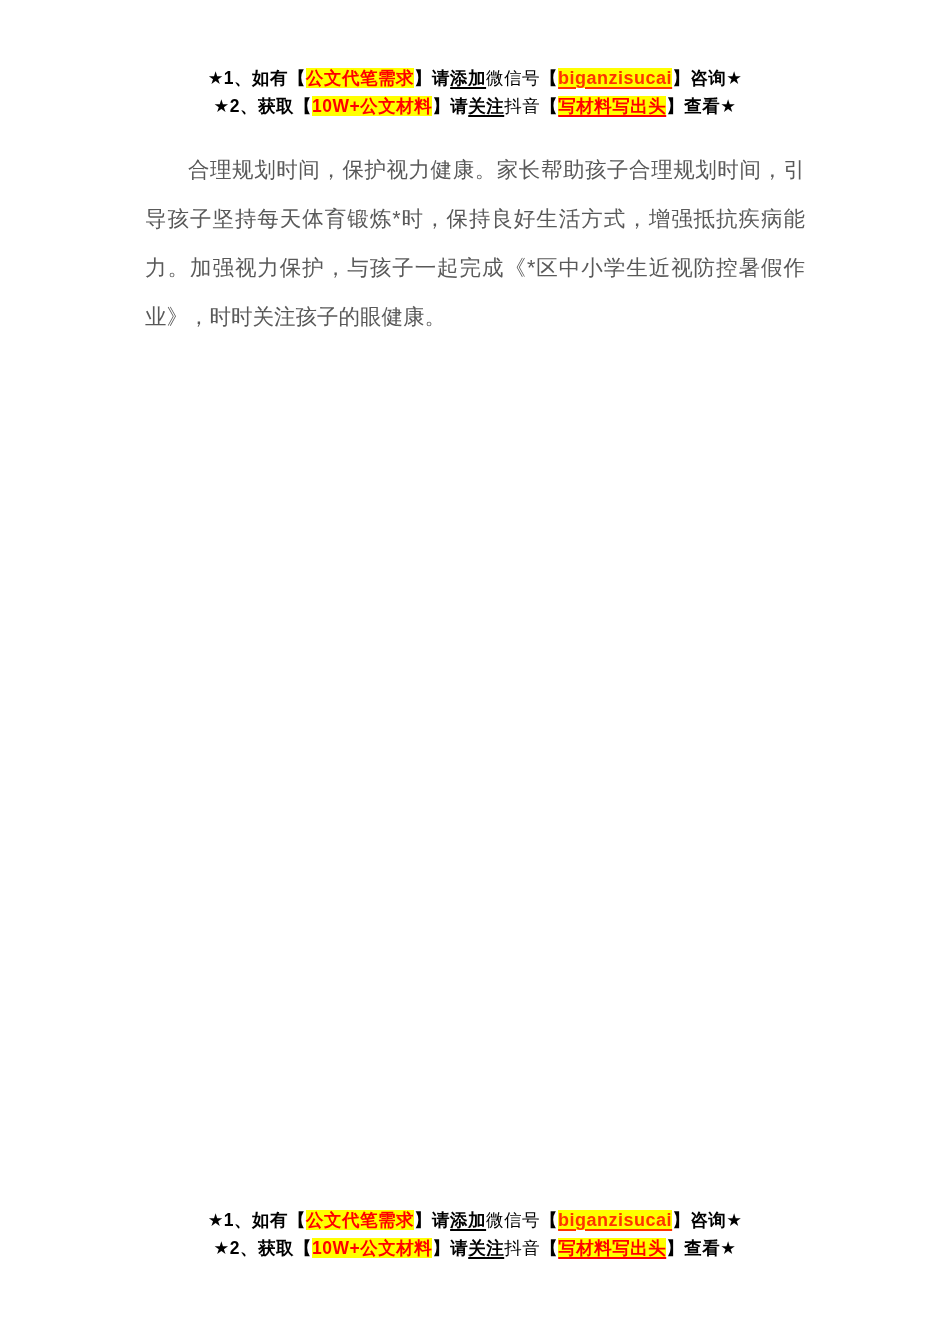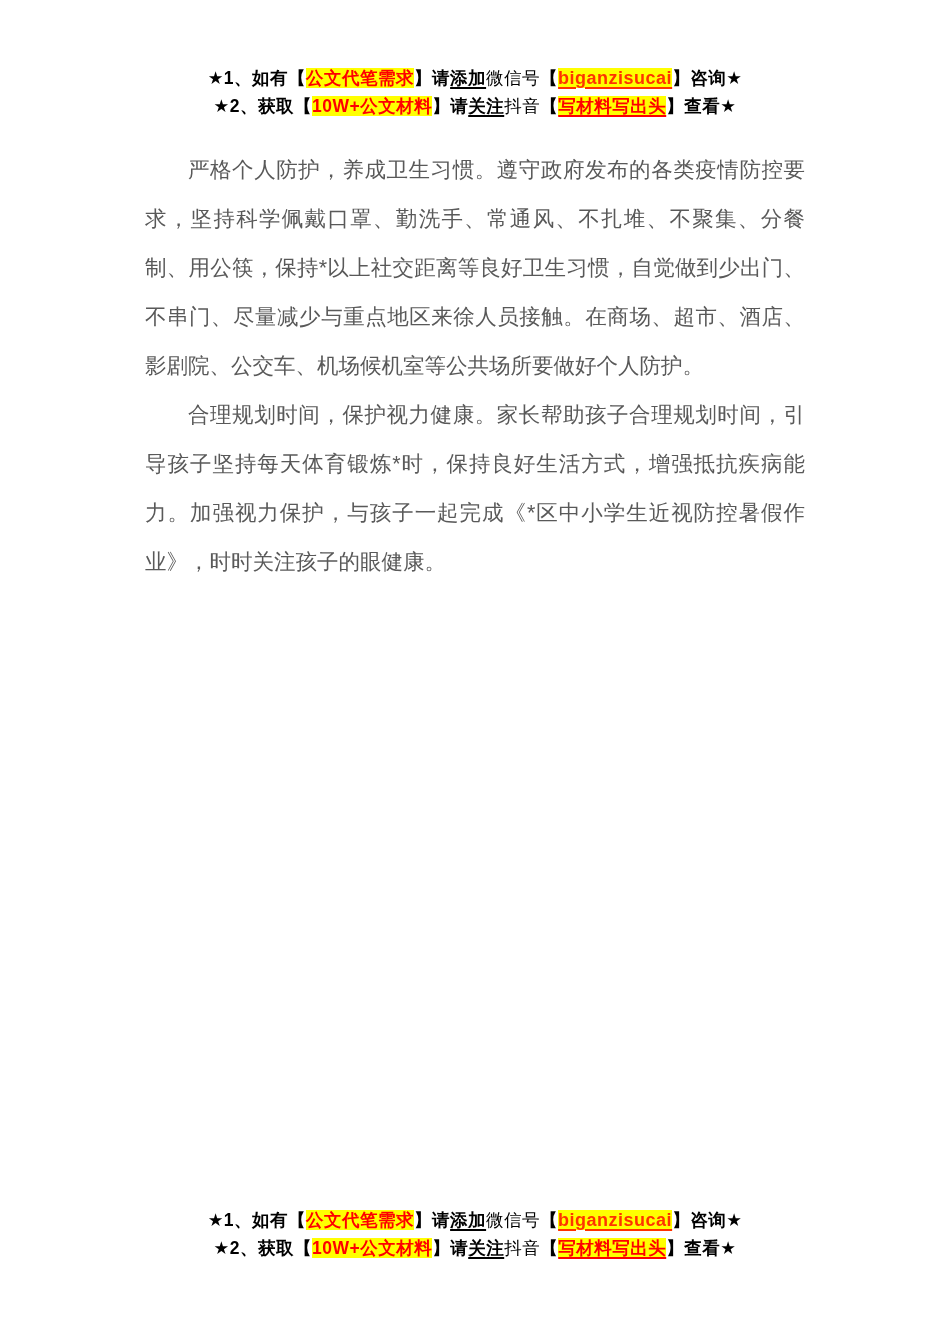--- a/index.html
+++ b/index.html
@@ -62,21 +62,20 @@
   <div class="promo promo-header">
     <div>
       <span class="seg">★1、如有【</span><span class="seg hl">公文代笔需求</span><span class="seg">】请</span><span class="seg u">添加</span><span class="seg normal">微信号</span><span class="seg">【</span><span class="seg hl u latin">biganzisucai</span><span class="seg">】咨询★</span>
     </div>
     <div>
       <span class="seg">★2、获取【</span><span class="seg hl">10W+公文材料</span><span class="seg">】请</span><span class="seg u">关注</span><span class="seg normal">抖音</span><span class="seg">【</span><span class="seg hl u">写材料写出头</span><span class="seg">】查看★</span>
     </div>
   </div>
 
   <div class="doc-body">
-    <p>严格个人防护，养成卫生习惯。遵守政府发布的各类疫情防控要求，坚持科学佩戴口罩、勤洗手、常通风、不扎堆、不聚集、分餐制、用公筷，保持*以上社交距离等良好卫生习惯，自觉做到少出门、不串门、尽量减少与重点地区来徐人员接触。在商场、超市、酒店、影剧院、公交车、机场候机室等公共场所要做好个人防护。</p>
     <p>合理规划时间，保护视力健康。家长帮助孩子合理规划时间，引导孩子坚持每天体育锻炼*时，保持良好生活方式，增强抵抗疾病能力。加强视力保护，与孩子一起完成《*区中小学生近视防控暑假作业》，时时关注孩子的眼健康。</p>
   </div>
 
   <div class="promo promo-footer">
     <div>
       <span class="seg">★1、如有【</span><span class="seg hl">公文代笔需求</span><span class="seg">】请</span><span class="seg u">添加</span><span class="seg normal">微信号</span><span class="seg">【</span><span class="seg hl u latin">biganzisucai</span><span class="seg">】咨询★</span>
     </div>
     <div>
       <span class="seg">★2、获取【</span><span class="seg hl">10W+公文材料</span><span class="seg">】请</span><span class="seg u">关注</span><span class="seg normal">抖音</span><span class="seg">【</span><span class="seg hl u">写材料写出头</span><span class="seg">】查看★</span>
     </div>

